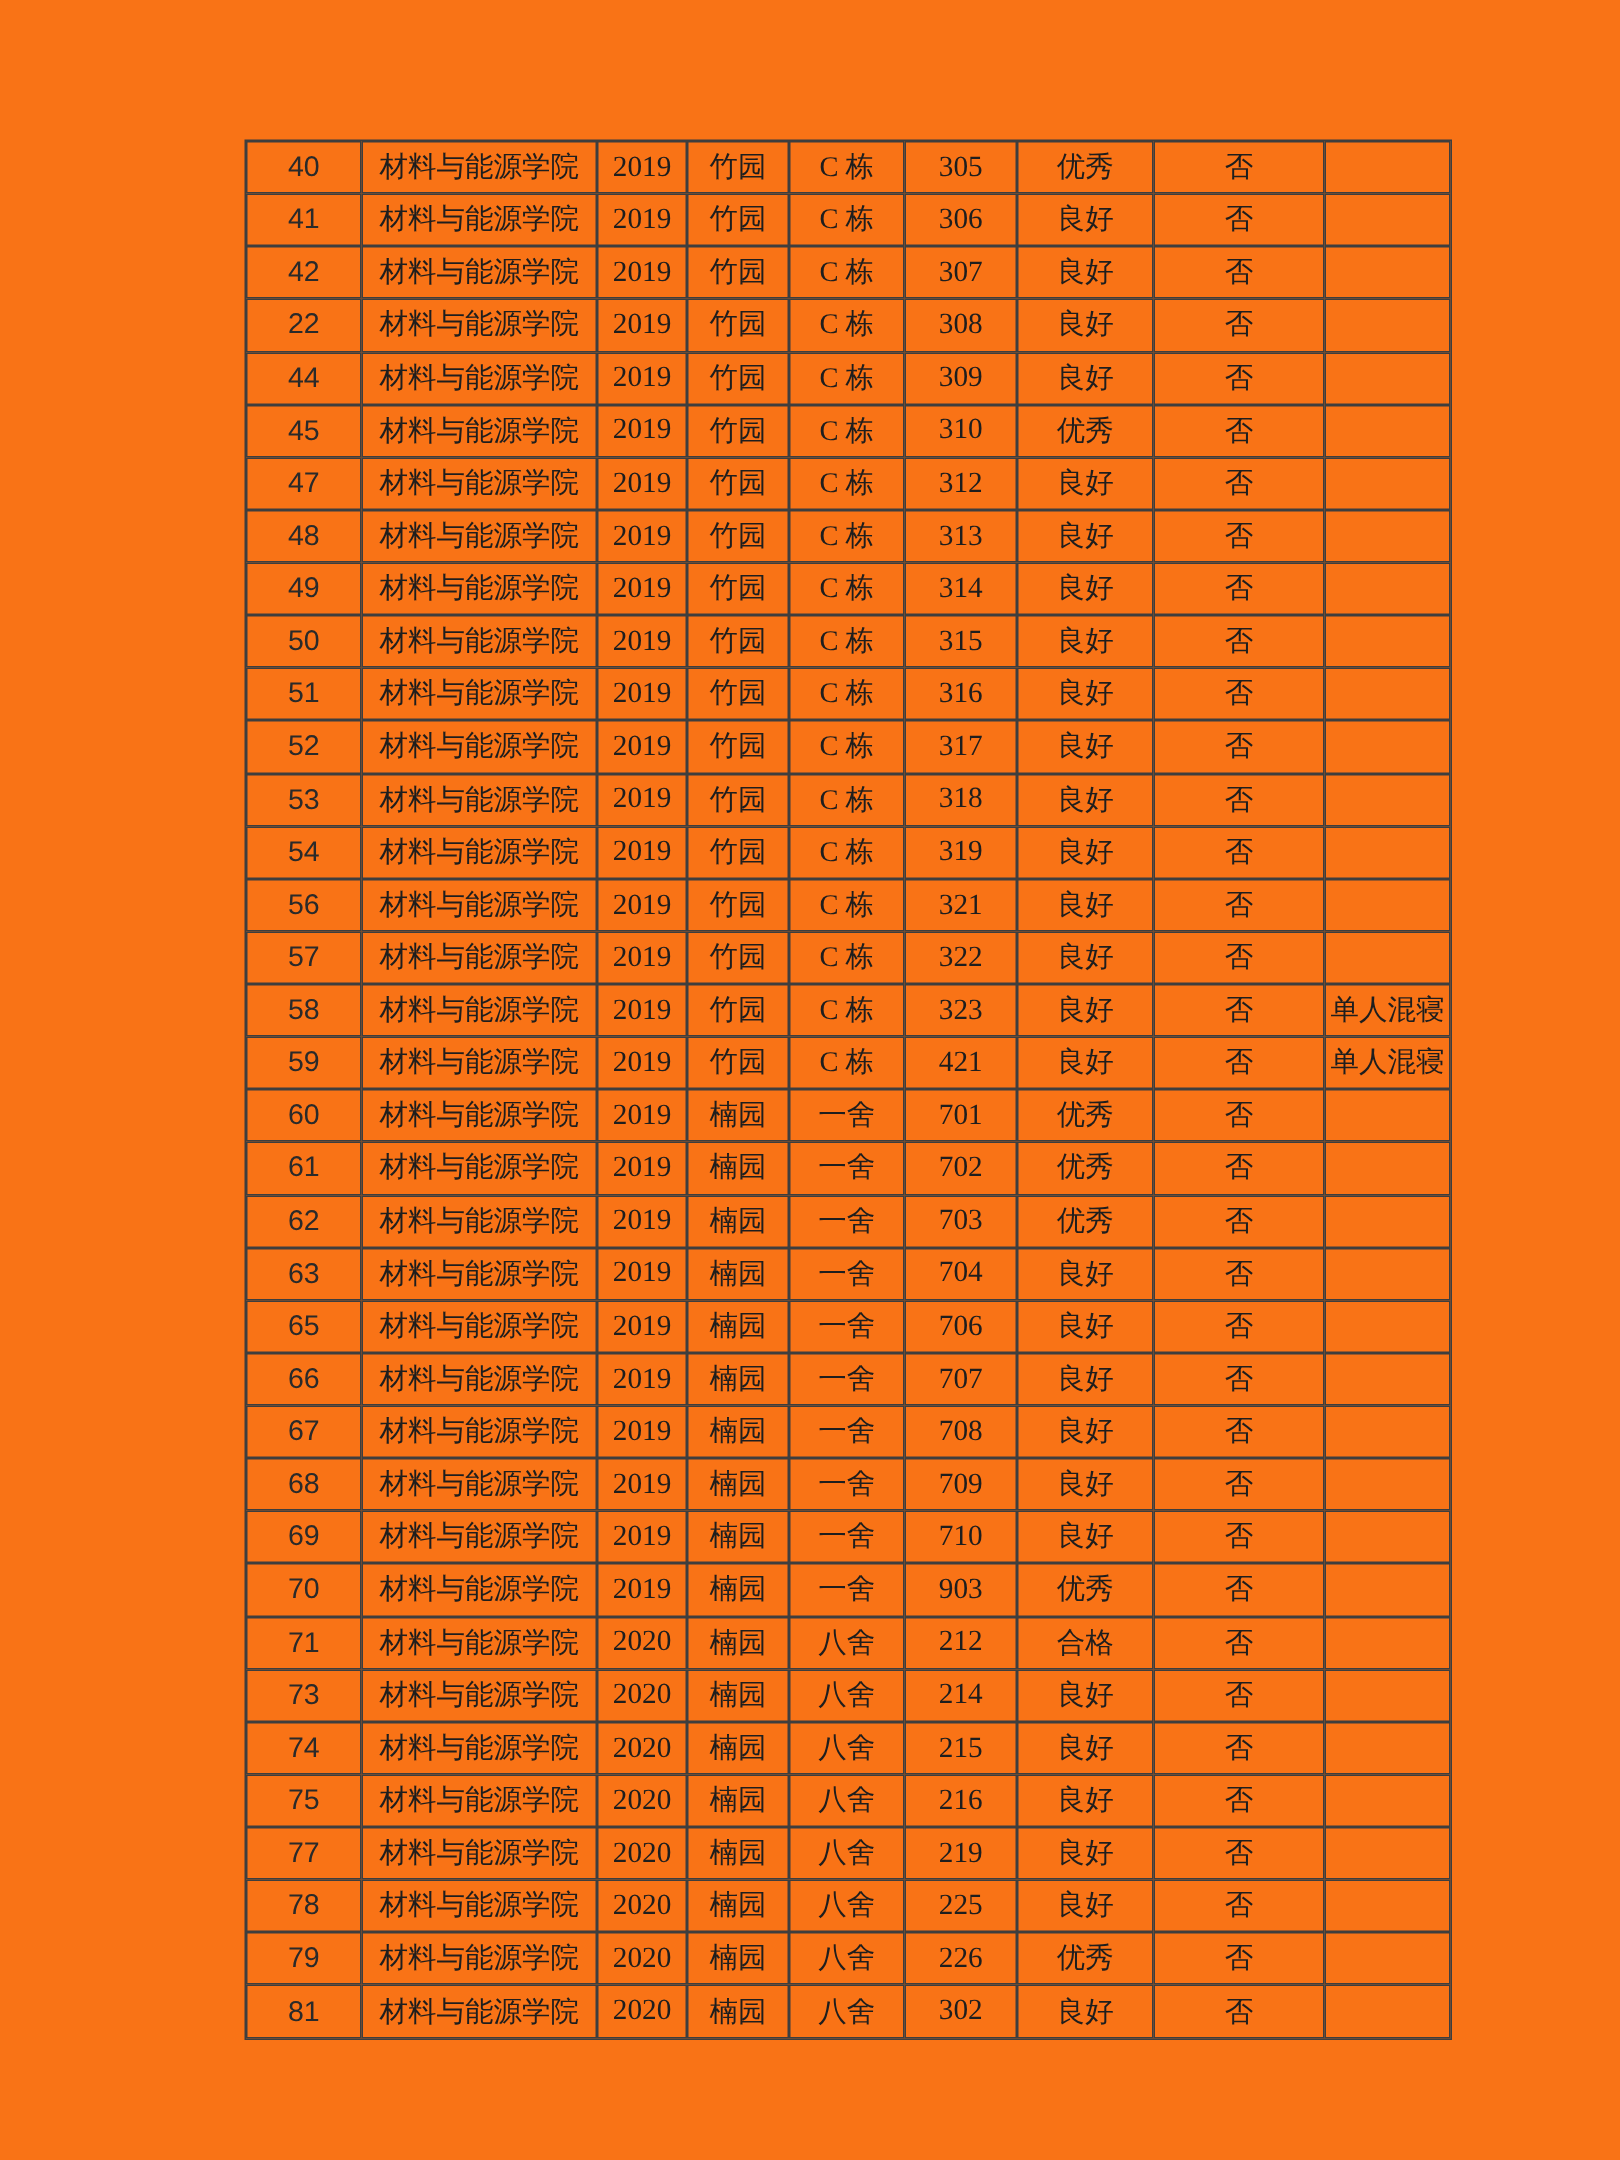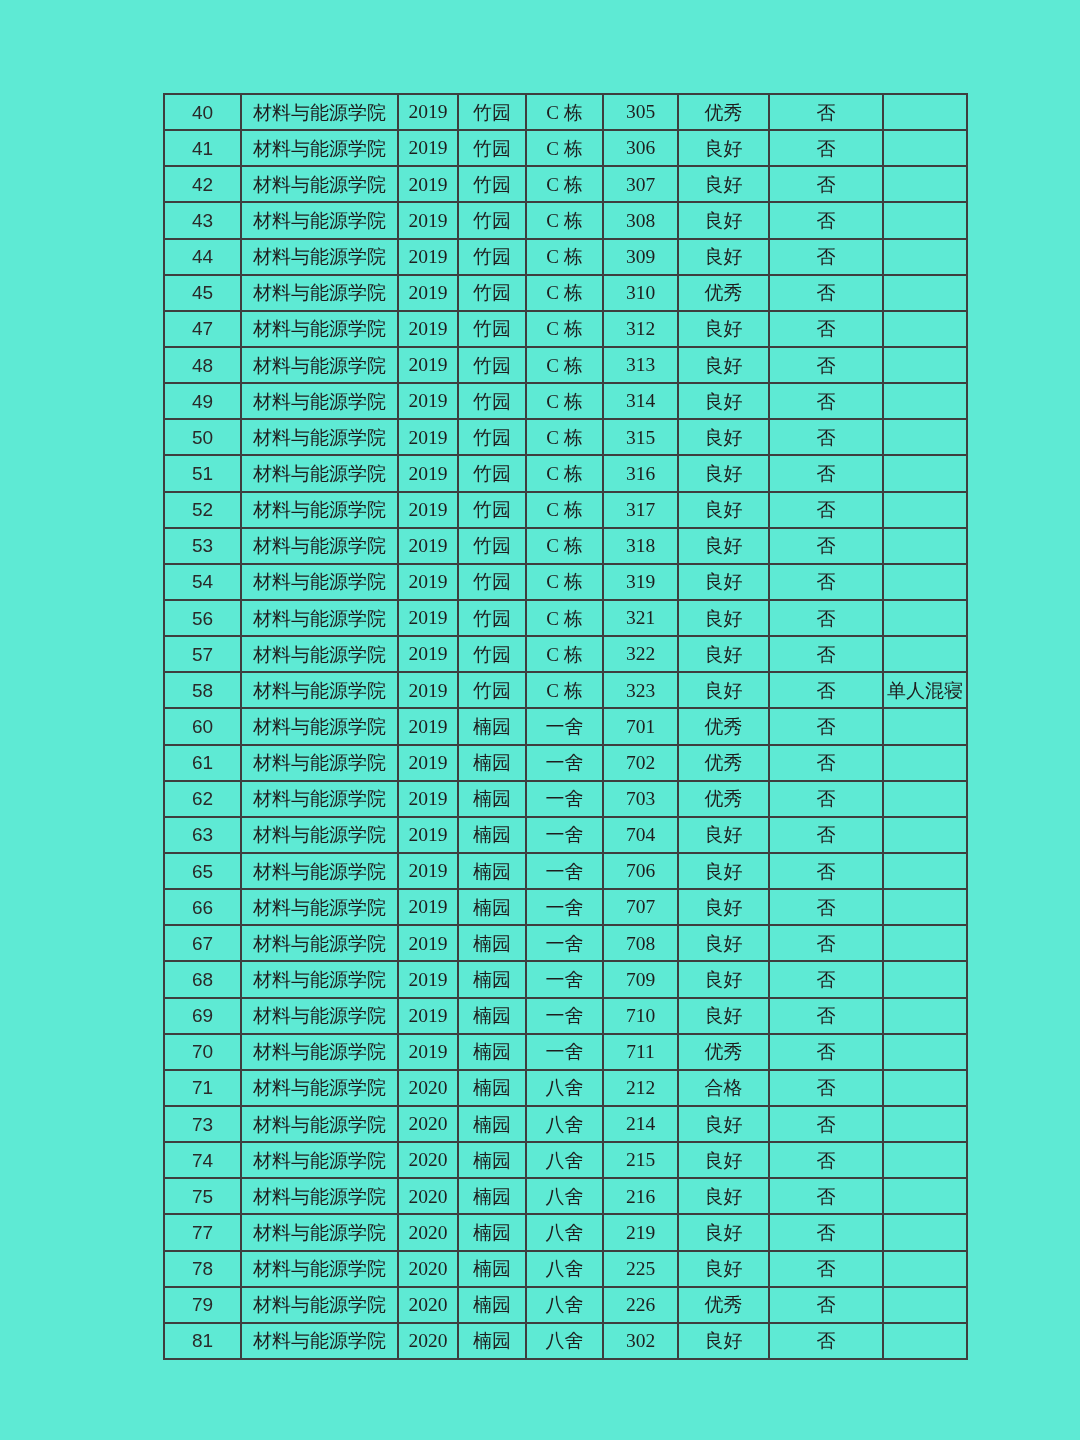--- a/index.html
+++ b/index.html
@@ -4,21 +4,21 @@
 <style>
   html, body {
     margin: 0;
     padding: 0;
     background: #ffffff;
   }
   .page {
     position: relative;
     width: 1080px;
     height: 1440px;
-    background: #5eead4;
+    background: #f97316;
     overflow: hidden;
   }
   table.dorm-table {
     position: absolute;
     left: 163px;
     top: 93px;
     width: 803px;
     height: 1267px;
     border-collapse: separate;
     border-spacing: 0;
@@ -97,21 +97,21 @@
           <td class="col-college">材料与能源学院</td>
           <td class="col-year">2019</td>
           <td class="col-area">竹园</td>
           <td class="col-building">C 栋</td>
           <td class="col-room">307</td>
           <td class="col-rating">良好</td>
           <td class="col-flag">否</td>
           <td class="col-remark"></td>
         </tr>
         <tr>
-          <td class="col-index">43</td>
+          <td class="col-index">22</td>
           <td class="col-college">材料与能源学院</td>
           <td class="col-year">2019</td>
           <td class="col-area">竹园</td>
           <td class="col-building">C 栋</td>
           <td class="col-room">308</td>
           <td class="col-rating">良好</td>
           <td class="col-flag">否</td>
           <td class="col-remark"></td>
         </tr>
         <tr>
@@ -251,20 +251,31 @@
           <td class="col-college">材料与能源学院</td>
           <td class="col-year">2019</td>
           <td class="col-area">竹园</td>
           <td class="col-building">C 栋</td>
           <td class="col-room">323</td>
           <td class="col-rating">良好</td>
           <td class="col-flag">否</td>
           <td class="col-remark">单人混寝</td>
         </tr>
         <tr>
+          <td class="col-index">59</td>
+          <td class="col-college">材料与能源学院</td>
+          <td class="col-year">2019</td>
+          <td class="col-area">竹园</td>
+          <td class="col-building">C 栋</td>
+          <td class="col-room">421</td>
+          <td class="col-rating">良好</td>
+          <td class="col-flag">否</td>
+          <td class="col-remark">单人混寝</td>
+        </tr>
+        <tr>
           <td class="col-index">60</td>
           <td class="col-college">材料与能源学院</td>
           <td class="col-year">2019</td>
           <td class="col-area">楠园</td>
           <td class="col-building">一舍</td>
           <td class="col-room">701</td>
           <td class="col-rating">优秀</td>
           <td class="col-flag">否</td>
           <td class="col-remark"></td>
         </tr>
@@ -355,21 +366,21 @@
           <td class="col-rating">良好</td>
           <td class="col-flag">否</td>
           <td class="col-remark"></td>
         </tr>
         <tr>
           <td class="col-index">70</td>
           <td class="col-college">材料与能源学院</td>
           <td class="col-year">2019</td>
           <td class="col-area">楠园</td>
           <td class="col-building">一舍</td>
-          <td class="col-room">711</td>
+          <td class="col-room">903</td>
           <td class="col-rating">优秀</td>
           <td class="col-flag">否</td>
           <td class="col-remark"></td>
         </tr>
         <tr>
           <td class="col-index">71</td>
           <td class="col-college">材料与能源学院</td>
           <td class="col-year">2020</td>
           <td class="col-area">楠园</td>
           <td class="col-building">八舍</td>

